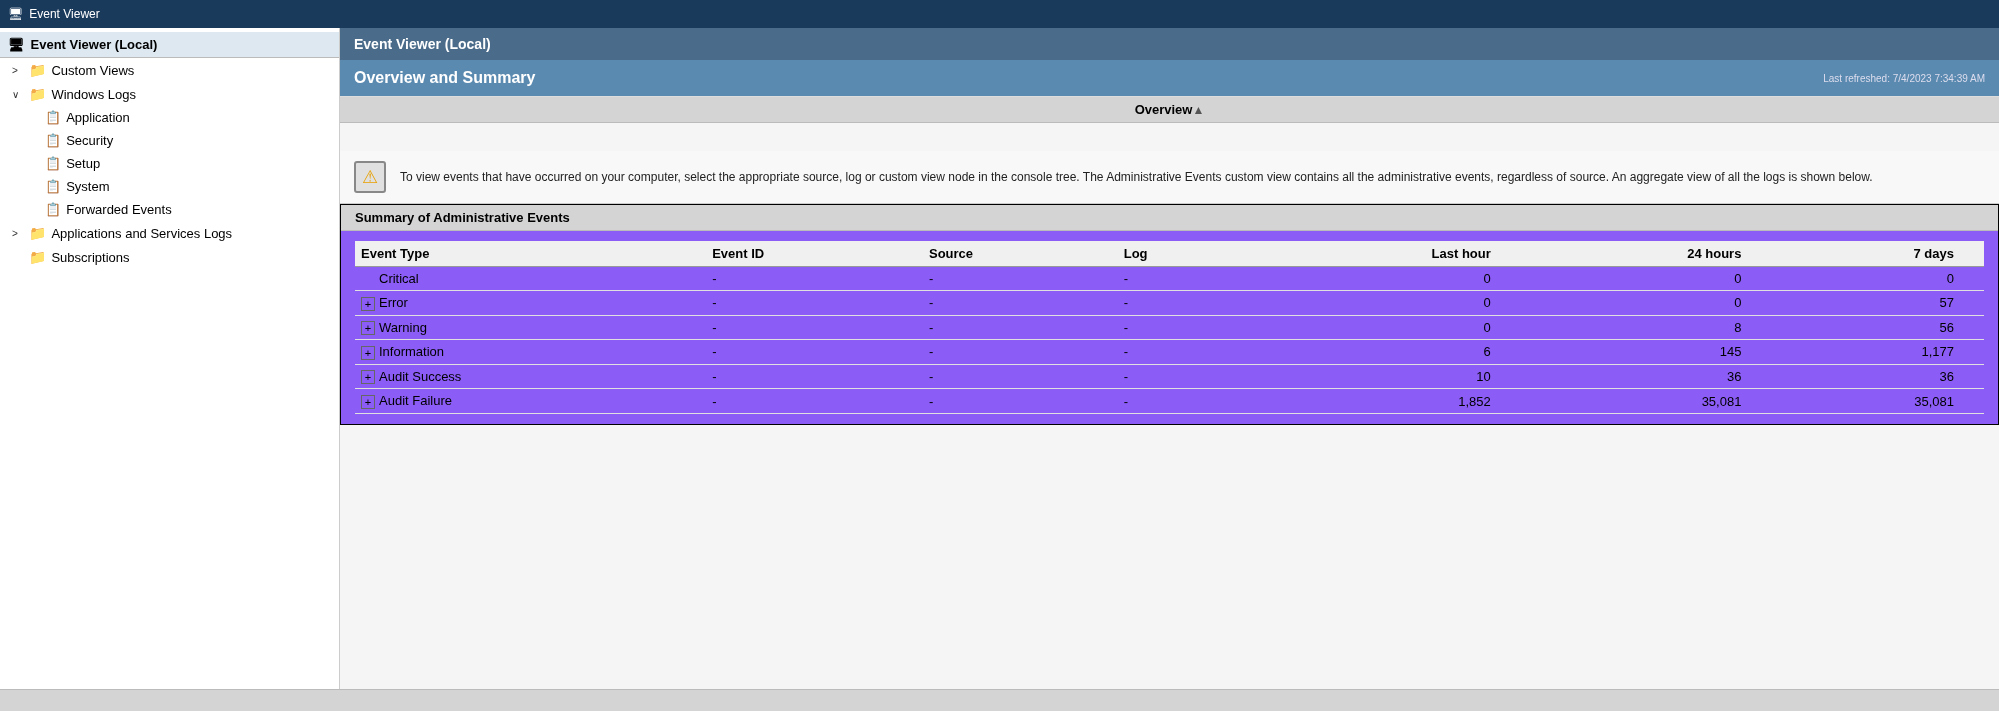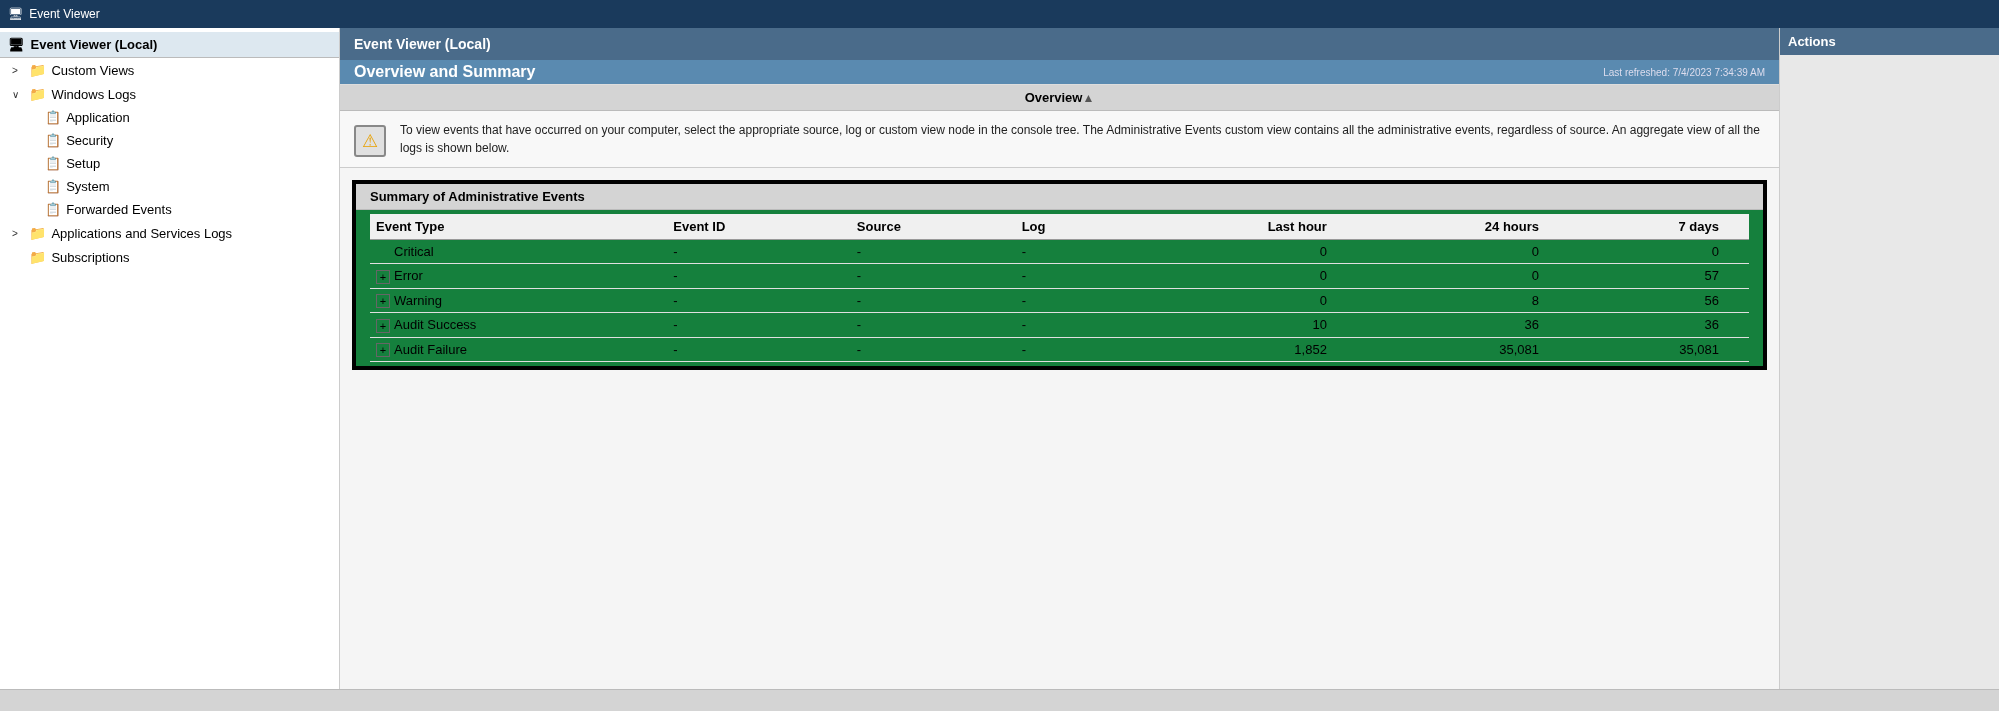--- a/index.html
+++ b/index.html
@@ -95,21 +95,21 @@
 
     .content-subheader {
       background: #5a8ab0;
       color: white;
       padding: 4px 14px;
       font-size: 16px;
       font-weight: bold;
       display: flex;
       align-items: center;
       justify-content: space-between;
-      height: 24px;
+      height: 36px;
     }
 
     .last-refreshed {
       font-size: 10px;
       font-weight: normal;
       color: #dde;
     }
 
     .content-body {
       flex: 1;
@@ -133,22 +133,23 @@
       display: flex;
       align-items: center;
       justify-content: center;
       cursor: pointer;
     }
 
     .section-content {
       padding: 10px 14px;
       background: #f8f8f8;
       display: flex;
-      align-items: flex-end;
+      align-items: center;
       gap: 14px;
+      margin-top: 28px;
     }
 
     .info-icon {
       width: 32px;
       height: 32px;
       background: #e0e0e0;
       border: 2px solid #888;
       border-radius: 3px;
       display: flex;
       align-items: center;
@@ -165,35 +166,35 @@
     }
 
     .overview-text {
       font-size: 12px;
       line-height: 1.5;
       color: #222;
     }
 
     
     .summary-section {
-      border: 4px solid #000000;
-      margin: 12px;
-      background: #15803d;
+      border: 1px solid #000000;
+      margin: 0;
+      background: #8b5cf6;
     }
 
     .summary-title-bar {
       background: #d4d4d4;
       border-bottom: 1px solid #bbb;
       padding: 5px 14px;
       font-weight: bold;
       font-size: 13px;
     }
 
     .summary-table-wrapper {
-      padding: 4px 14px;
+      padding: 10px 14px;
     }
 
     table.summary-table {
       border-collapse: collapse;
       width: 100%;
       font-size: 13px;
     }
 
     table.summary-table th {
       text-align: left;
@@ -400,20 +401,29 @@
                 <tr>
                   <td><span class="expand-icon">+</span><span>Warning</span></td>
                   <td>-</td>
                   <td>-</td>
                   <td>-</td>
                   <td class="num">0</td>
                   <td class="num">8</td>
                   <td class="num">56</td>
                 </tr>
                 <tr>
+                  <td><span class="expand-icon">+</span><span>Information</span></td>
+                  <td>-</td>
+                  <td>-</td>
+                  <td>-</td>
+                  <td class="num">6</td>
+                  <td class="num">145</td>
+                  <td class="num">1,177</td>
+                </tr>
+                <tr>
                   <td><span class="expand-icon">+</span><span>Audit Success</span></td>
                   <td>-</td>
                   <td>-</td>
                   <td>-</td>
                   <td class="num">10</td>
                   <td class="num">36</td>
                   <td class="num">36</td>
                 </tr>
                 <tr>
                   <td><span class="expand-icon">+</span><span>Audit Failure</span></td>
@@ -425,21 +435,18 @@
                   <td class="num">35,081</td>
                 </tr>
               </tbody>
           </table>
         </div>
       </div>
 
     </div>
   </div>
 
-  <div class="right-panel">
-    <div class="right-panel-header">Actions</div>
-  </div>
 
 </div>
 
 <div class="status-bar">
   <span>&nbsp;</span>
 </div>
 
 </body></html>

